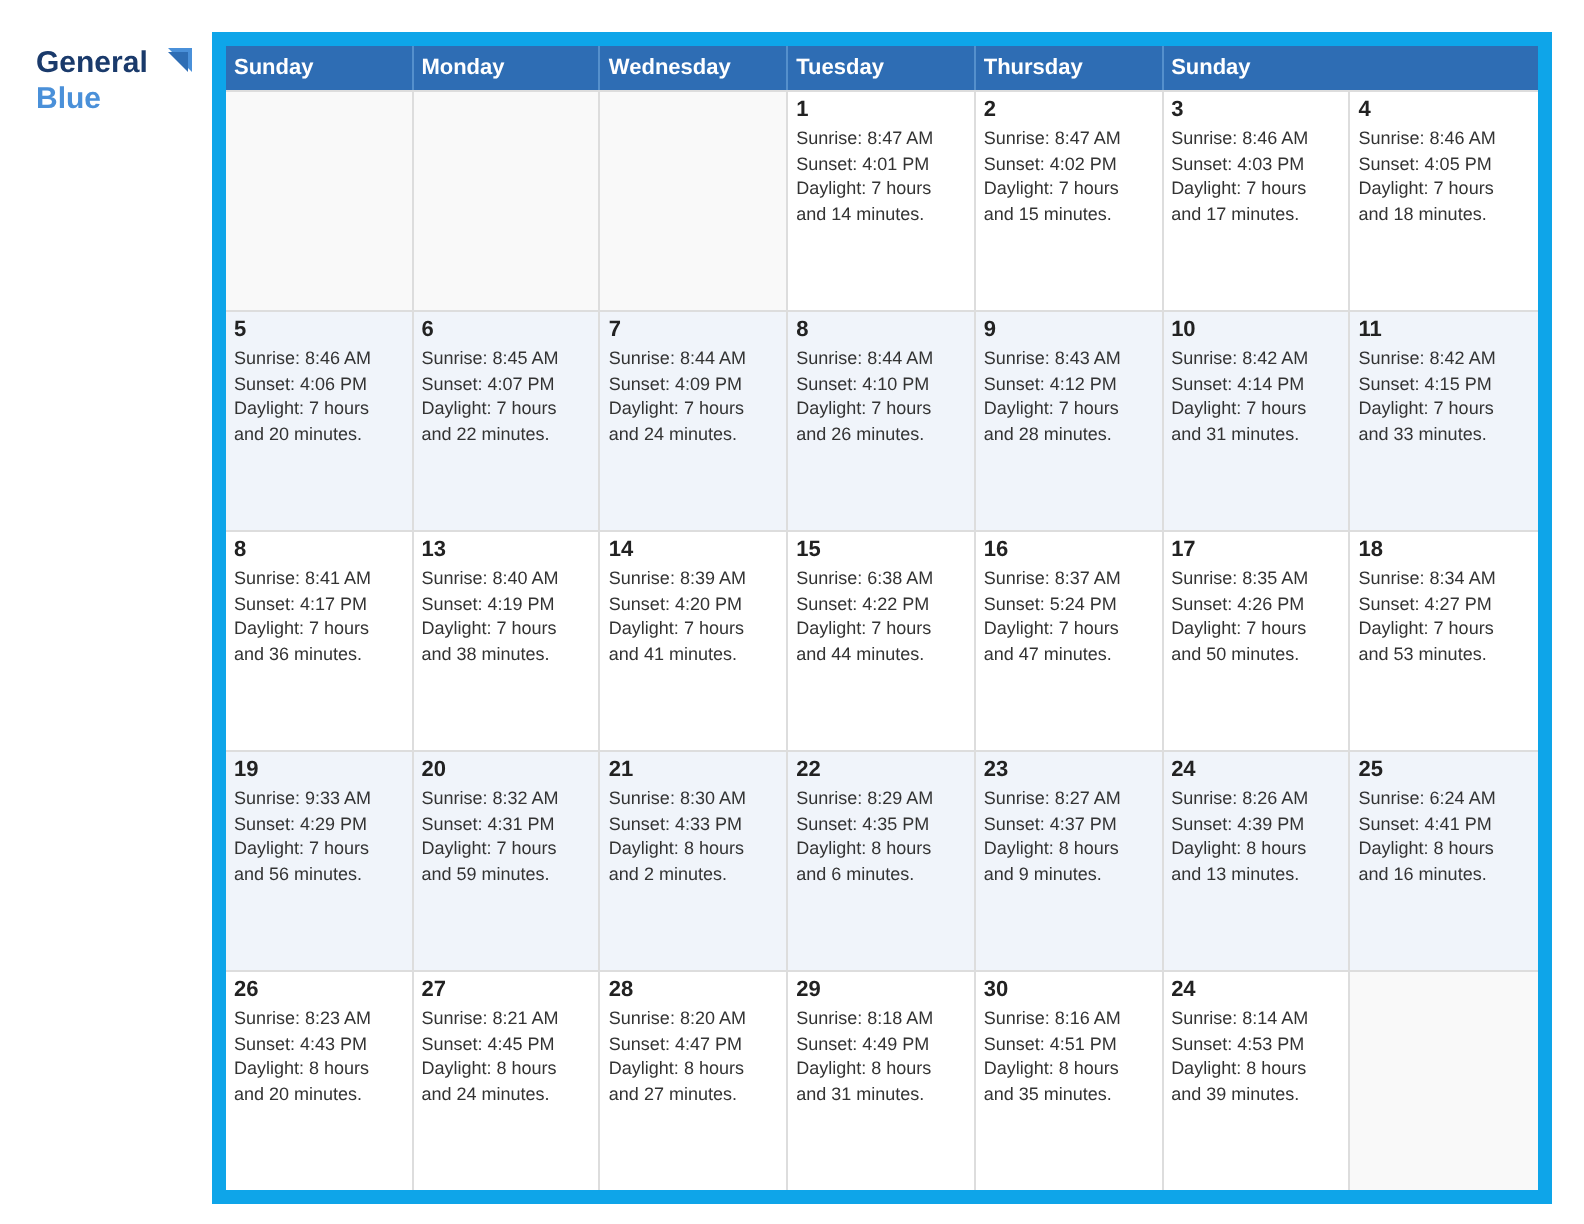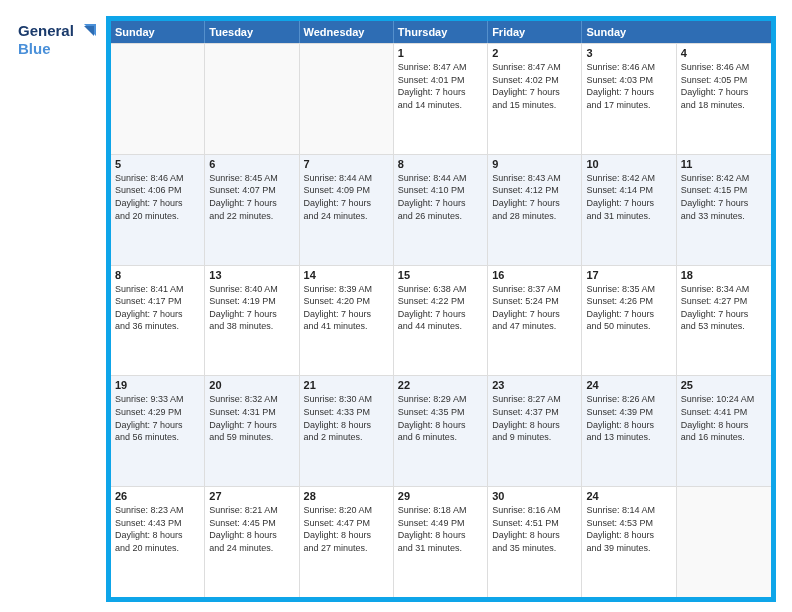--- a/index.html
+++ b/index.html
@@ -36,21 +36,21 @@
       font-weight: normal;
     }
     .location {
       font-size: 14px;
       color: #444;
     }
     .calendar {
       flex: 1;
       display: flex;
       flex-direction: column;
-      border: 5px solid #0ea5e9;
+      border: 7px solid #0ea5e9;
     }
     .cal-header {
       display: grid;
       grid-template-columns: repeat(7, 1fr);
       background: #2e6db4;
     }
     .cal-header-cell {
       color: #fff;
       font-size: 11px;
       font-weight: bold;
@@ -111,24 +111,24 @@
     </div>
     <div class="title-block">
       <div class="month-title"></div>
       <div class="location"></div>
     </div>
   </div>
 
   <div class="calendar">
     <div class="cal-header">
     <div class="cal-header-cell">Sunday</div>
+        <div class="cal-header-cell">Monday</div>
+        <div class="cal-header-cell">Wednesday</div>
         <div class="cal-header-cell">Tuesday</div>
-        <div class="cal-header-cell">Wednesday</div>
         <div class="cal-header-cell">Thursday</div>
-        <div class="cal-header-cell">Friday</div>
         <div class="cal-header-cell">Sunday</div>
       </div>
     <div class="cal-body">
     <div class="cal-row">
           <div class="cal-cell empty"></div>
           <div class="cal-cell empty"></div>
           <div class="cal-cell empty"></div>
           <div class="cal-cell">
             <span class="day-num">1</span>
             <div class="cell-text" style="white-space: pre-line;">Sunrise: 8:47 AM
@@ -298,21 +298,21 @@
           </div>
           <div class="cal-cell alt-bg">
             <span class="day-num">24</span>
             <div class="cell-text" style="white-space: pre-line;">Sunrise: 8:26 AM
 Sunset: 4:39 PM
 Daylight: 8 hours
 and 13 minutes.</div>
           </div>
           <div class="cal-cell alt-bg">
             <span class="day-num">25</span>
-            <div class="cell-text" style="white-space: pre-line;">Sunrise: 10:24 AM
+            <div class="cell-text" style="white-space: pre-line;">Sunrise: 6:24 AM
 Sunset: 4:41 PM
 Daylight: 8 hours
 and 16 minutes.</div>
           </div>
         </div>
         <div class="cal-row">
           <div class="cal-cell">
             <span class="day-num">26</span>
             <div class="cell-text" style="white-space: pre-line;">Sunrise: 8:23 AM
 Sunset: 4:43 PM

